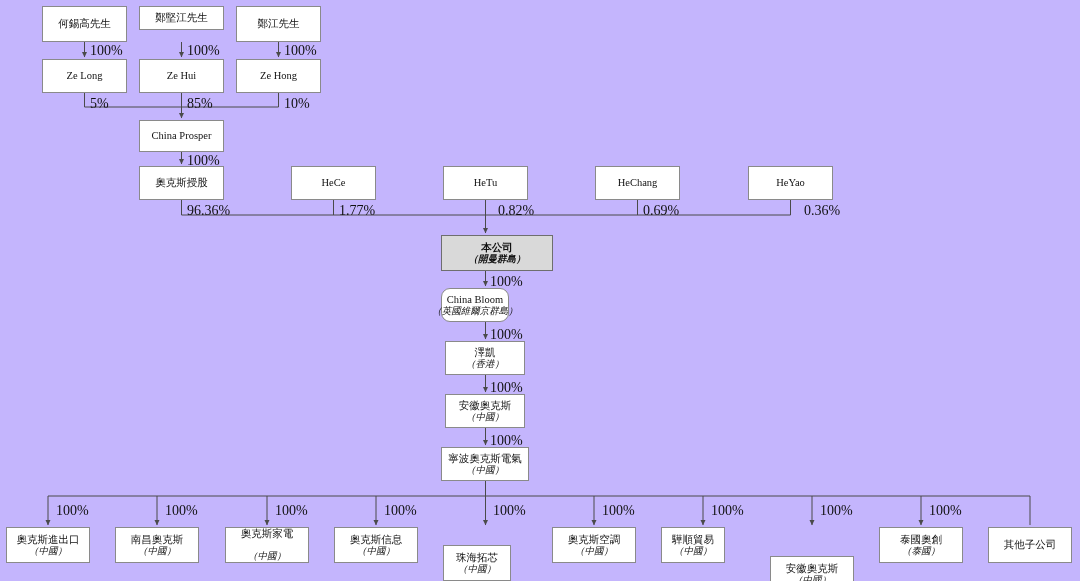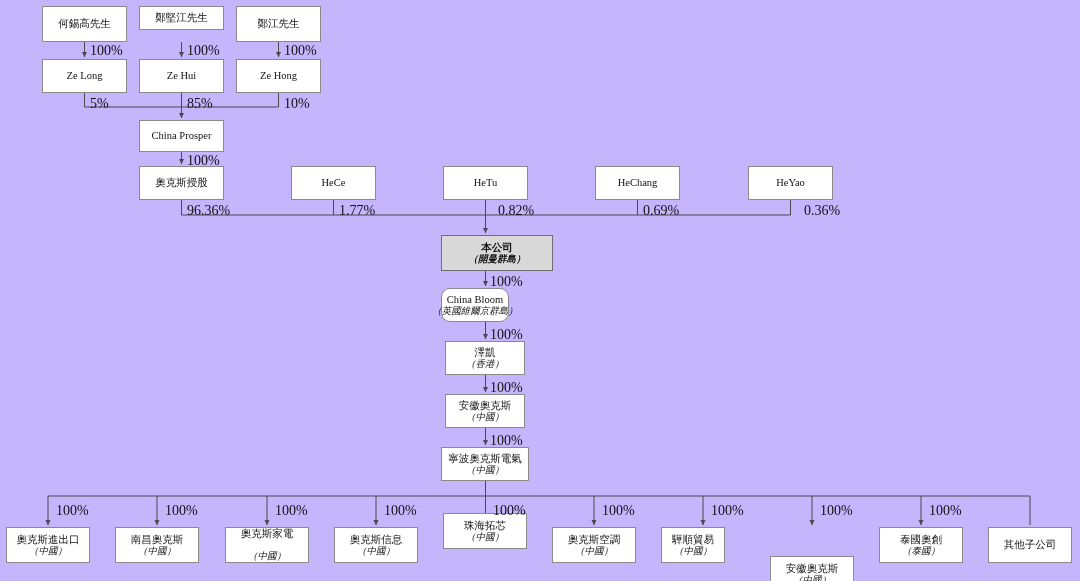--- a/index.html
+++ b/index.html
@@ -179,21 +179,21 @@
         <div class="l2">（中國）</div>
       </div>
       <div class="node" style="left: 225px; top: 527px; width: 84px; height: 36px; justify-content: space-between;">
         <div class="l1">奧克斯家電</div>
         <div class="l2">（中國）</div>
       </div>
       <div class="node" style="left: 334px; top: 527px; width: 84px; height: 36px;">
         <div class="l1">奧克斯信息</div>
         <div class="l2">（中國）</div>
       </div>
-      <div class="node" style="left: 443px; top: 513px; width: 84px; height: 36px;">
+      <div class="node" style="left: 443px; top: 545px; width: 68px; height: 36px;">
         <div class="l1">珠海拓芯</div>
         <div class="l2">（中國）</div>
       </div>
       <div class="node" style="left: 552px; top: 527px; width: 84px; height: 36px;">
         <div class="l1">奧克斯空調</div>
         <div class="l2">（中國）</div>
       </div>
       <div class="node" style="left: 661px; top: 527px; width: 64px; height: 36px;">
         <div class="l1">驊順貿易</div>
         <div class="l2">（中國）</div>

